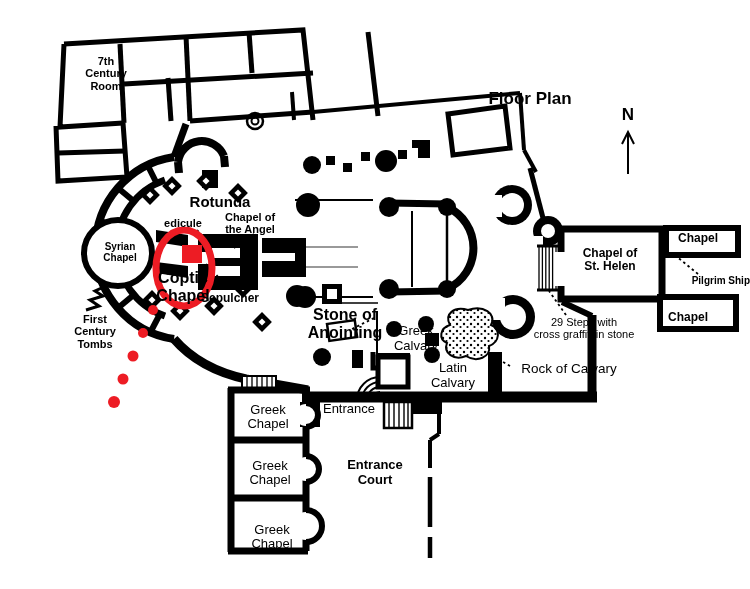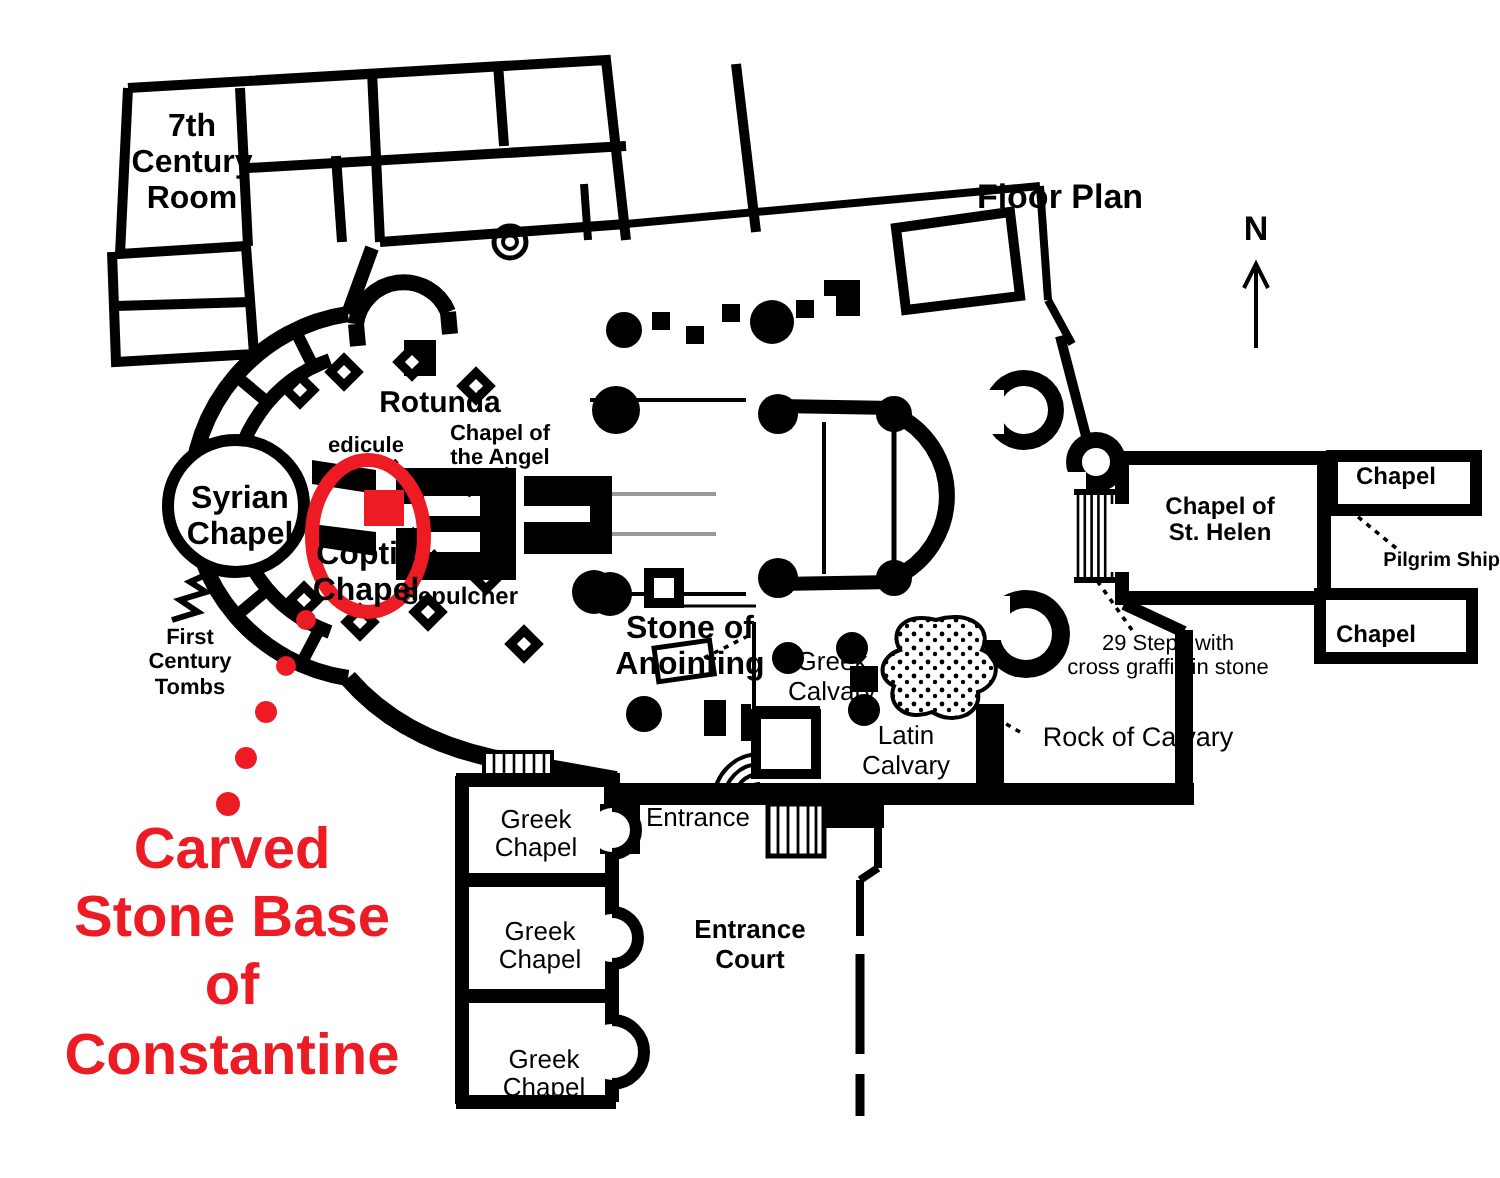--- a/index.html
+++ b/index.html
@@ -282,32 +282,32 @@
       <circle cx="114" cy="402" r="6"></circle>
     </g>
   </g>
 </svg>
 
 <div class="lbl title" style="left:364px;top:30px;width:332px;">
   <br>
   <span>Floor Plan</span>
 </div>
 
-<div class="lbl b" style="left:60px;top:55px;width:72px;font-size:16px;">7th
+<div class="lbl b" style="left:70px;top:55px;width:72px;font-size:11px;">7th
 Century
 Room</div>
 
 <div class="lbl b" style="left:170px;top:194px;width:100px;font-size:15px;">Rotunda</div>
 
 <div class="lbl b" style="left:148px;top:217px;width:70px;font-size:11px;">edicule</div>
 
 <div class="lbl b" style="left:210px;top:211px;width:80px;font-size:11px;">Chapel of
 the Angel</div>
 
-<div class="lbl b" style="left:85px;top:241px;width:70px;font-size:16px;">Syrian
+<div class="lbl b" style="left:85px;top:241px;width:70px;font-size:10px;">Syrian
 Chapel</div>
 
 <div class="lbl b" style="left:148px;top:269px;width:70px;font-size:16px;">Coptic
 Chapel</div>
 
 <div class="lbl b" style="left:193px;top:279px;width:74px;font-size:12px;text-align:center;">Holy
 Sepulcher</div>
 
 <div class="lbl b" style="left:60px;top:313px;width:70px;font-size:11px;">First
 Century
@@ -344,18 +344,14 @@
 Chapel</div>
 
 <div class="lbl" style="left:238px;top:459px;width:64px;font-size:13px;line-height:1.1;">Greek
 Chapel</div>
 
 <div class="lbl" style="left:240px;top:523px;width:64px;font-size:13px;line-height:1.1;">Greek
 Chapel</div>
 
 <div class="lbl b" style="left:617px;top:105px;width:22px;font-size:17px;">N</div>
 
-<div class="lbl annotation" style="left:0px;top:408px;width:232px;">Carved
-Stone Base
-of
-Constantine</div>
 
 </div>
 
 </body></html>

